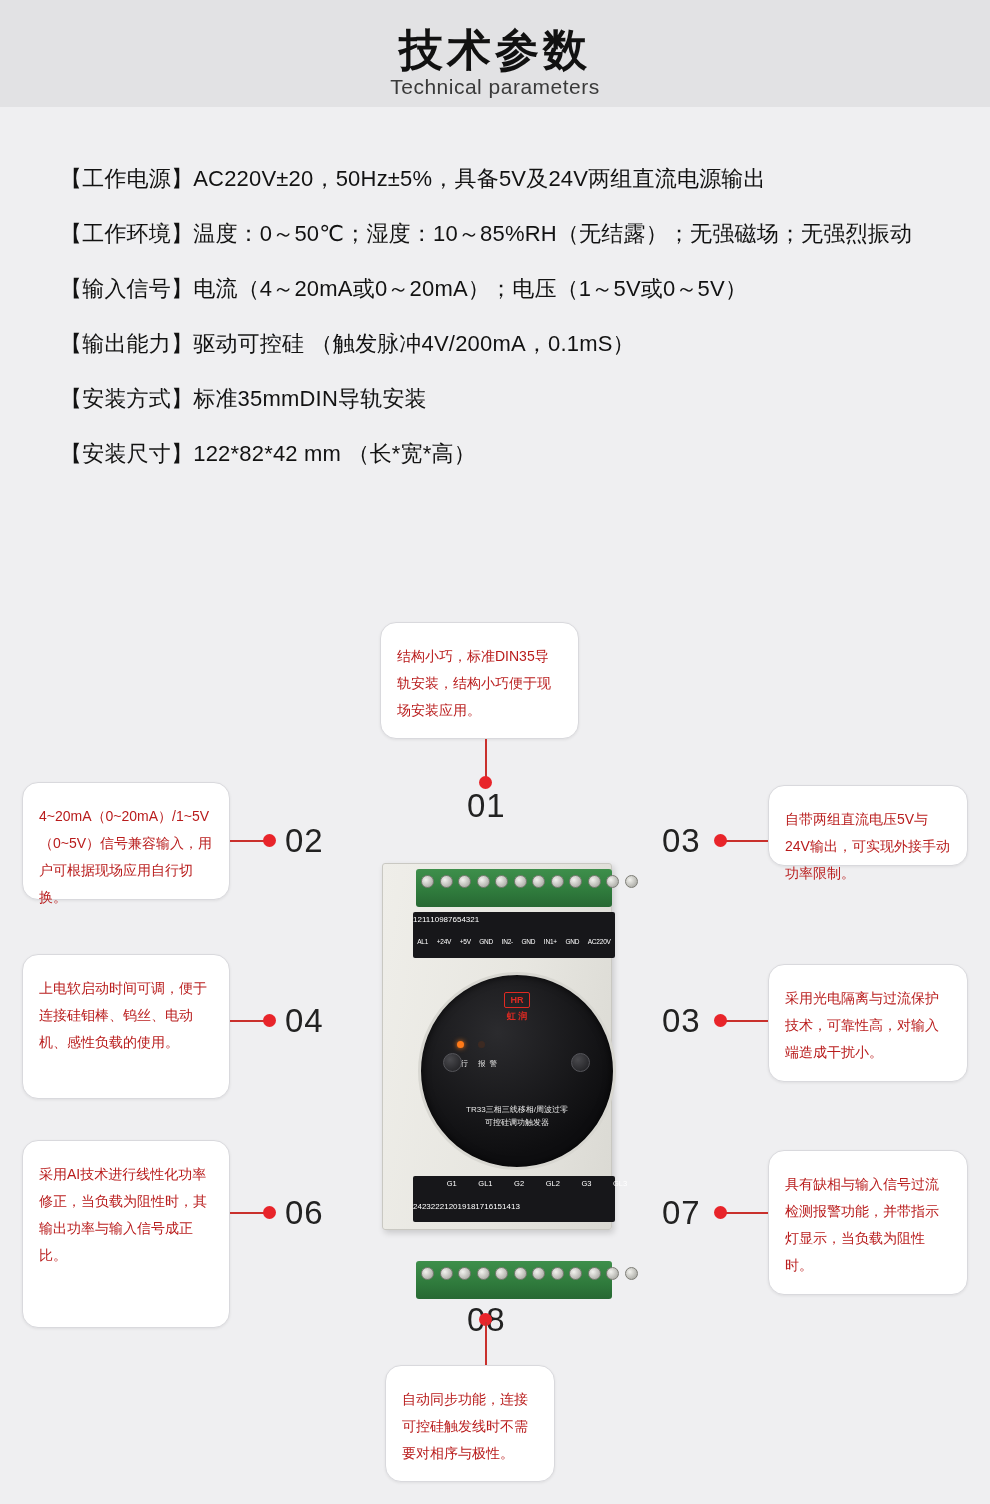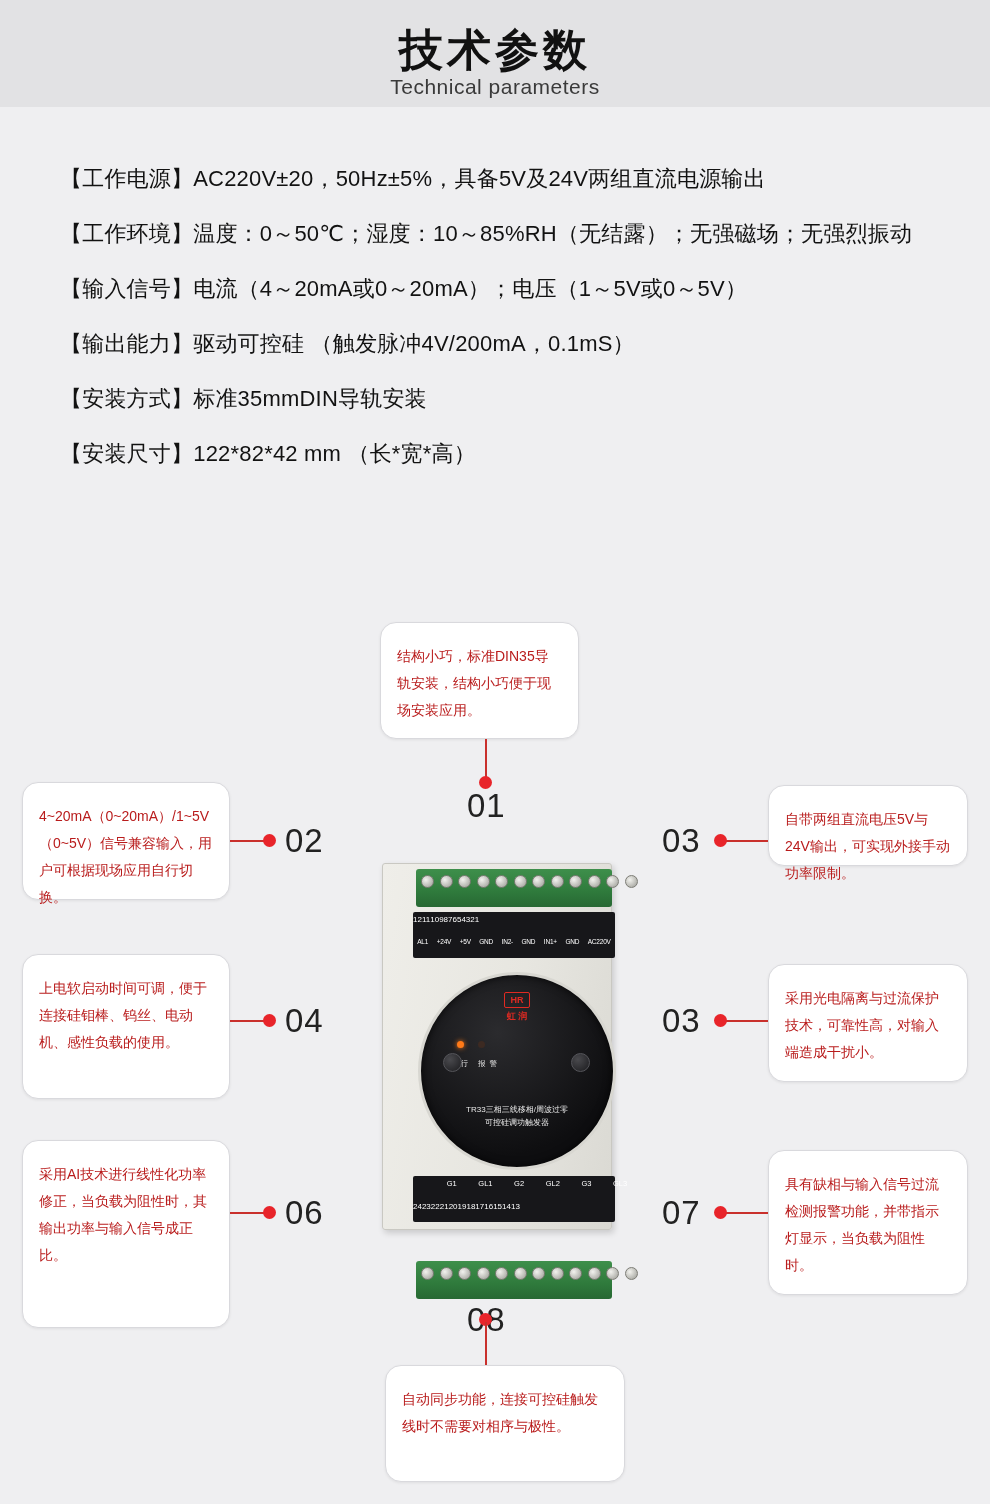--- a/index.html
+++ b/index.html
@@ -323,17 +323,17 @@
   <div class="bubble" style="left:768px;top:550px;width:200px;height:145px;">
     <span>具有缺相与输入信号过流检测报警功能，并带指示灯显示，当负载为阻性时。</span>
   </div>
   <div class="line" style="left:726px;top:612px;width:42px;height:2px;"></div>
   <div class="dot" style="left:714px;top:606px;"></div>
   <div class="num" style="left:662px;top:594px;">07</div>
 
   <div class="num" style="left:467px;top:701px;">08</div>
   <div class="dot" style="left:479px;top:713px;"></div>
   <div class="line" style="left:485px;top:722px;width:2px;height:44px;"></div>
-  <div class="bubble" style="left:385px;top:765px;width:240px;height:117px;">
+  <div class="bubble" style="left:385px;top:765px;width:170px;height:117px;">
     <span>自动同步功能，连接可控硅触发线时不需要对相序与极性。</span>
   </div>
 
 </div>
 
 </body></html>

